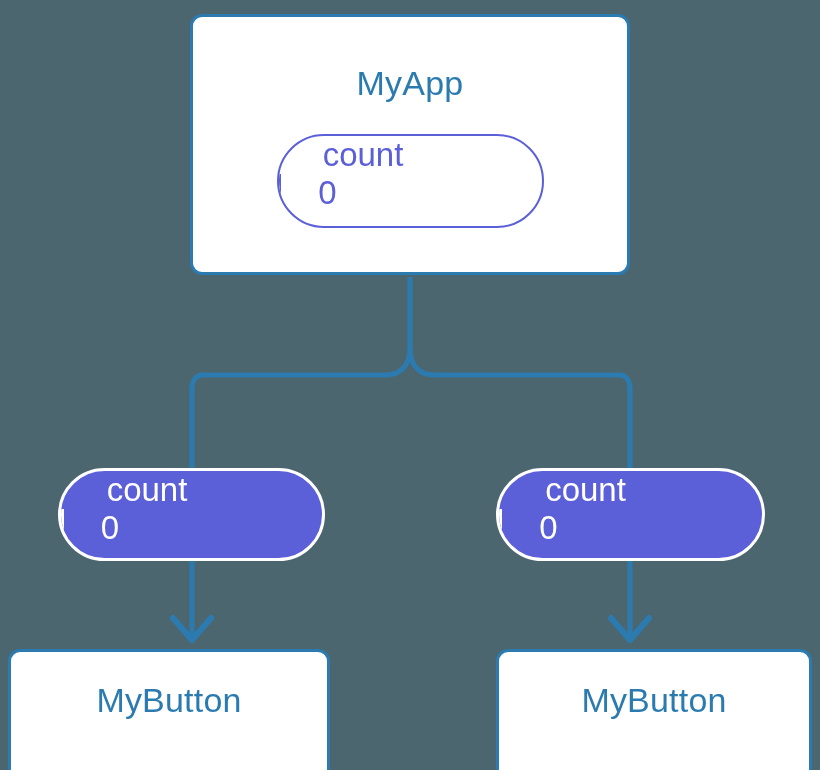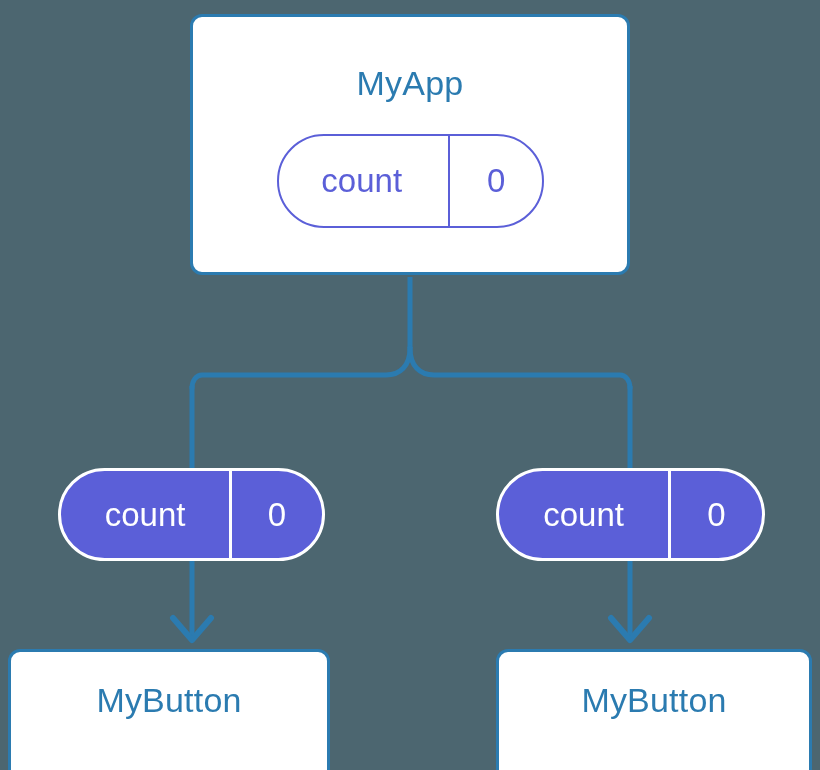--- a/index.html
+++ b/index.html
@@ -83,20 +83,21 @@
 
   
   .state-pill {
     position: absolute;
     z-index: 3;
     display: flex;
     align-items: stretch;
     border-radius: 999px;
     box-sizing: border-box;
     overflow: hidden;
+    flex-direction: column;
   }
   .state-pill .pill-key,
   .state-pill .pill-value {
     display: flex;
     align-items: center;
     justify-content: center;
     font-size: 33px;
     font-weight: 400;
     white-space: nowrap;
     box-sizing: border-box;

